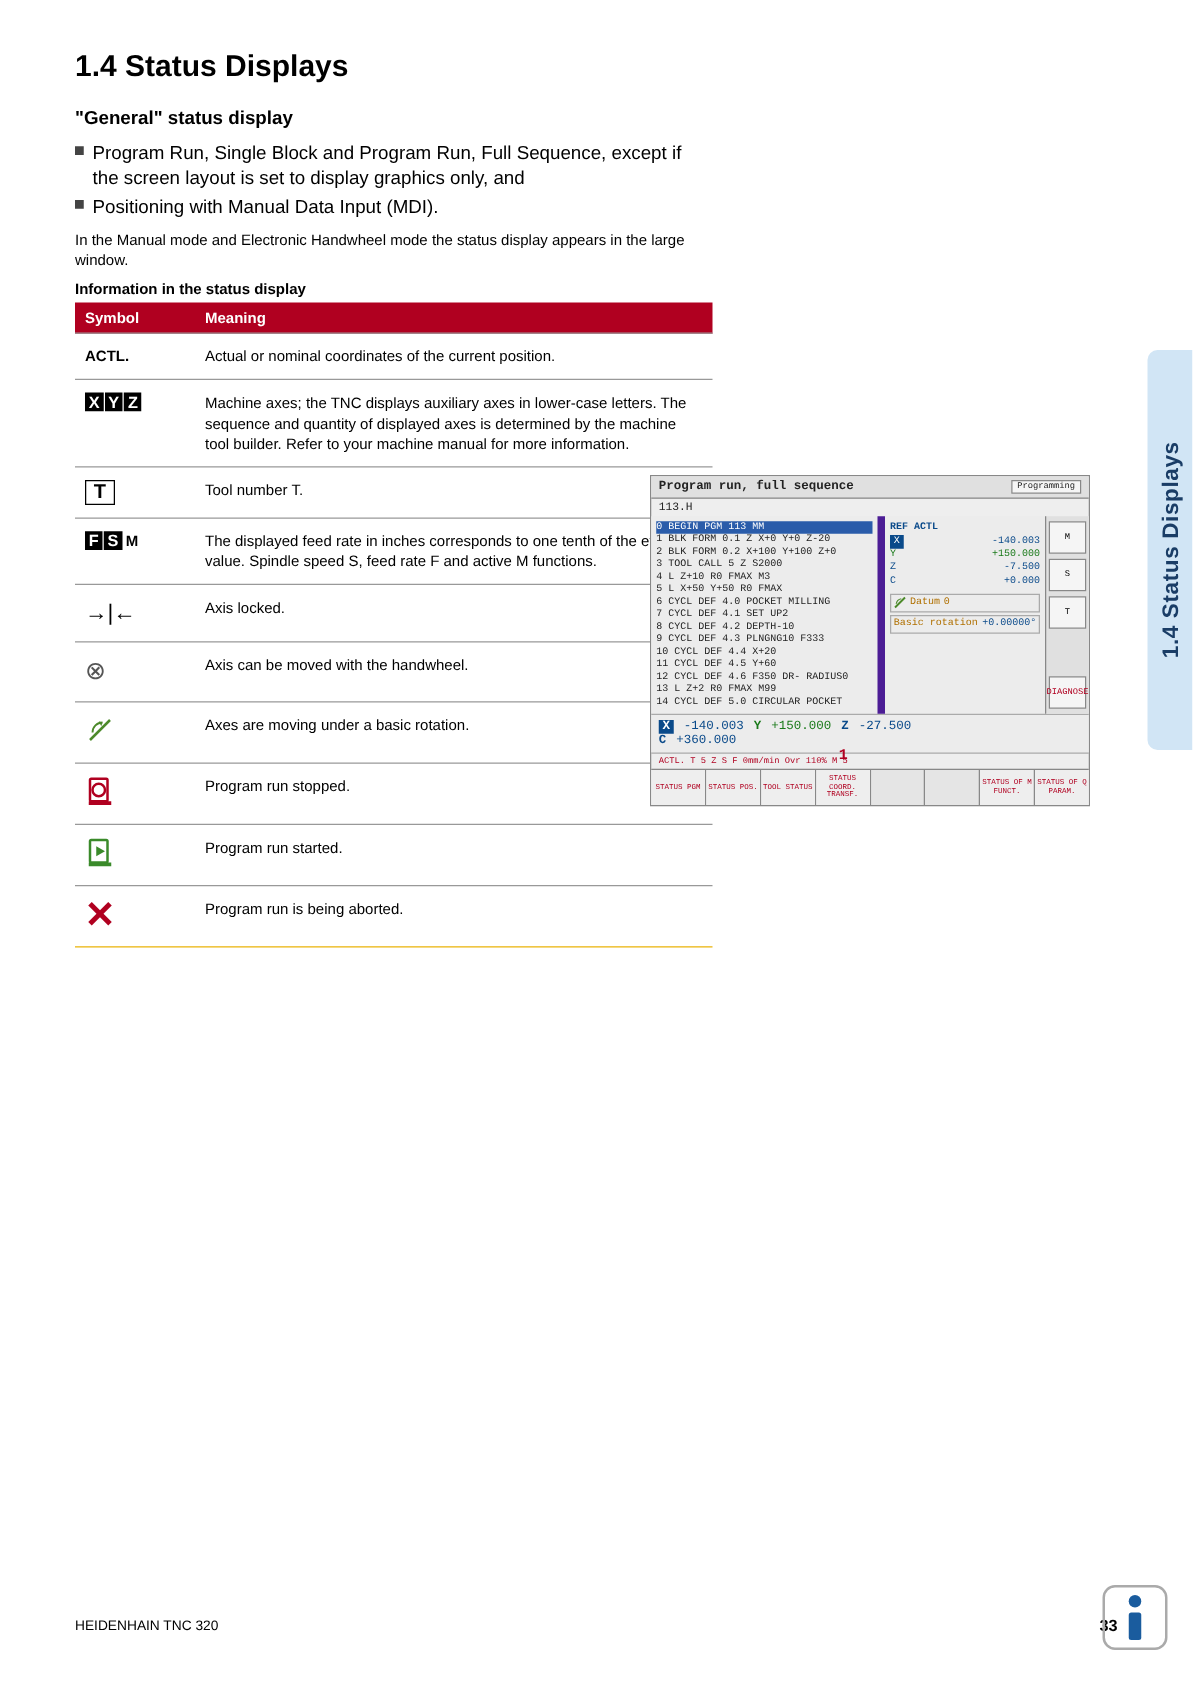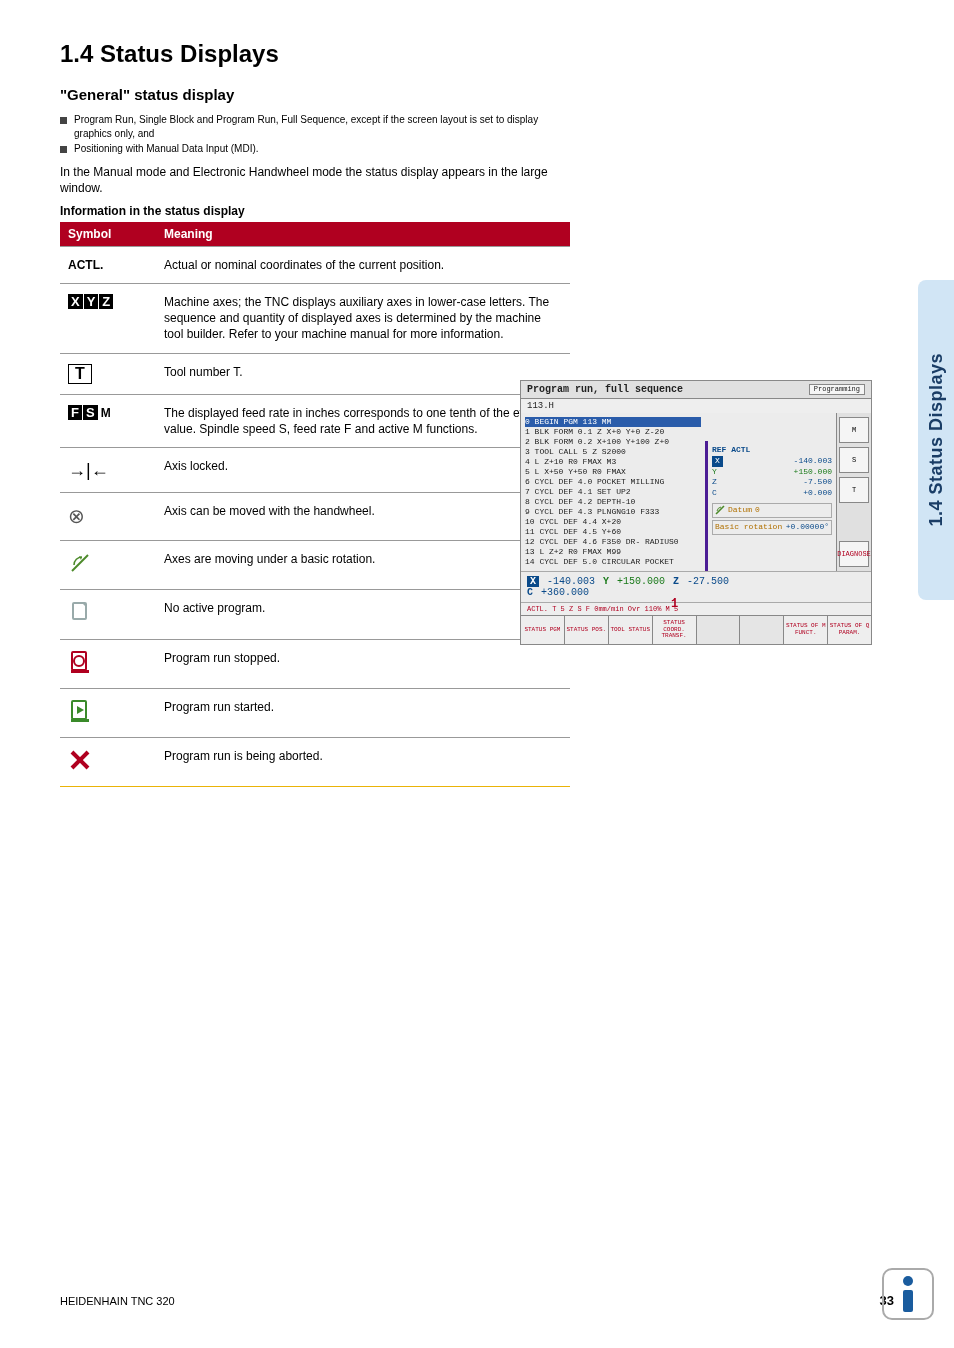--- a/index.html
+++ b/index.html
@@ -58,21 +58,21 @@
     color: #b00020;
     font-weight: bold;
   }
   ul.bullets {
     list-style: none;
     padding: 0;
     margin: 4px 0 8px 0;
     max-width: 510px;
   }
   ul.bullets li {
-    font-size: 10px;
+    font-size: 15px;
     line-height: 1.35;
     padding-left: 14px;
     position: relative;
     margin-bottom: 2px;
   }
   ul.bullets li::before {
     content: "";
     position: absolute;
     left: 0;
     top: 4px;
@@ -210,25 +210,24 @@
     color: #222;
     line-height: 1.25;
   }
   .ss-left .hl {
     background: #2a5caa;
     color: #fff;
     display: block;
   }
   .ss-right {
     width: 120px;
-    border-left: 3px solid #4c1d95;
+    border-left: 6px solid #4c1d95;
     padding: 4px;
     color: #0a4a8a;
     line-height: 1.35;
-    margin-top: 28px;
   }
   .ss-right .lbl { color:#0a4a8a; }
   .ss-right .val { color:#0a4a8a; }
   .ss-right .grn { color:#1a7a1a; }
   .ss-right .row { display:flex; justify-content: space-between; }
   .ss-right .datum-row{
     border:1px solid #aaa; padding:1px 2px; margin-top:4px; display:flex; align-items:center; gap:3px;
   }
   .ss-right .rotation-row{
     border:1px solid #aaa; padding:1px 2px; margin-top:2px; display:flex; align-items:center; gap:3px; justify-content:space-between;
@@ -348,29 +347,20 @@
       </tr>
       <tr>
         <td class="sym-cell">
           <svg class="icn" viewBox="0 0 24 24">
             <path d="M4 20 L20 4" stroke="#4c8a2a" stroke-width="2" fill="none"></path>
             <path d="M6 14 A8 8 0 0 1 14 6" stroke="#4c8a2a" stroke-width="1.5" fill="none"></path>
             <polygon points="14,6 11,5 13,9" fill="#4c8a2a"></polygon>
           </svg>
         </td>
         <td>Axes are moving under a basic rotation.</td>
-      </tr>
-      <tr>
-        <td class="sym-cell">
-          <svg class="icn" viewBox="0 0 24 24">
-            <rect x="5" y="3" width="13" height="16" rx="1" fill="none" stroke="#9aa" stroke-width="2"></rect>
-            <polygon points="18,3 18,7 14,3" fill="#9aa"></polygon>
-          </svg>
-        </td>
-        <td>No active program.</td>
       </tr>
       <tr>
         <td class="sym-cell">
           <svg class="icn" viewBox="0 0 24 24">
             <rect x="4" y="2" width="14" height="18" rx="1" fill="none" stroke="#b00020" stroke-width="2"></rect>
             <rect x="3" y="20" width="18" height="3" fill="#b00020"></rect>
             <circle cx="11" cy="11" r="5" fill="none" stroke="#b00020" stroke-width="2"></circle>
           </svg>
         </td>
         <td>Program run stopped.</td>

